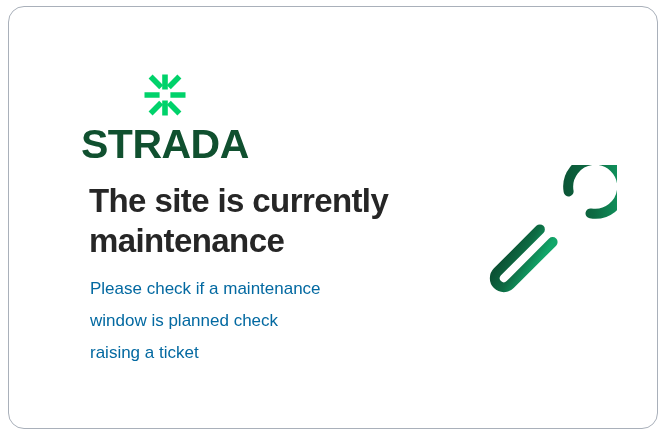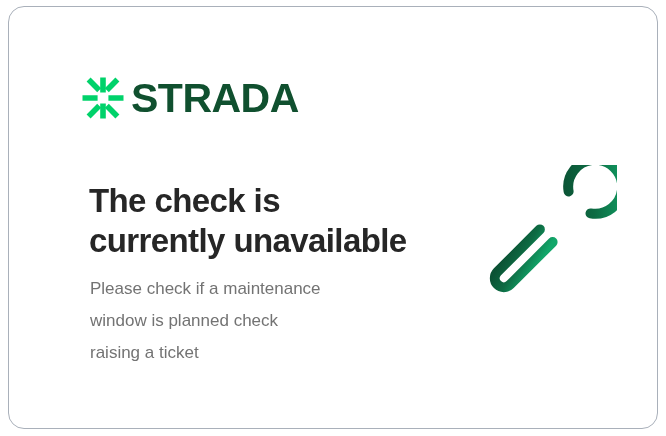--- a/index.html
+++ b/index.html
@@ -38,20 +38,21 @@
 
   
   .brand {
     position: absolute;
     left: 72px;
     top: 66px;
     display: flex;
     align-items: center;
     gap: 6px;
     height: 50px;
+    flex-direction: column;
   }
   .brand-mark {
     width: 44px;
     height: 44px;
     display: block;
     flex: 0 0 auto;
   }
   .brand-word {
     font-family: "Liberation Sans", sans-serif;
     font-size: 41px;
@@ -78,21 +79,21 @@
 
   
   .bodycopy {
     position: absolute;
     left: 81px;
     top: 266px;
     width: 310px;
     font-size: 17px;
     font-weight: 400;
     line-height: 32px;
-    color: #737373;
+    color: #0369a1;
   }
   .bodycopy .line { display: block; white-space: nowrap; }
 
   
   .wrench {
     position: absolute;
     left: 458px;
     top: 158px;
     width: 150px;
     height: 150px;
@@ -127,21 +128,21 @@
 
             <polygon points="38.4,42.0 34.4,46.0 23.8,35.4 27.8,31.4" transform="translate(0,-3.6)"></polygon>
           </g>
 
           <circle cx="22" cy="22" r="4.1" fill="#ffffff"></circle>
         </svg>
       </span>
       <span class="brand-word">STRADA</span>
     </div>
 
-    <h1 class="headline">The check is currently unavailable</h1>
+    <h1 class="headline">The site is currently maintenance</h1>
 
     <div class="bodycopy">
       <span class="line">Please check if a maintenance</span>
       <span class="line">window is planned check</span>
       <span class="line">raising a ticket</span>
     </div>
 
     <div class="wrench">
       <svg viewBox="0 0 150 150" xmlns="http://www.w3.org/2000/svg" aria-hidden="true">
         <defs>

